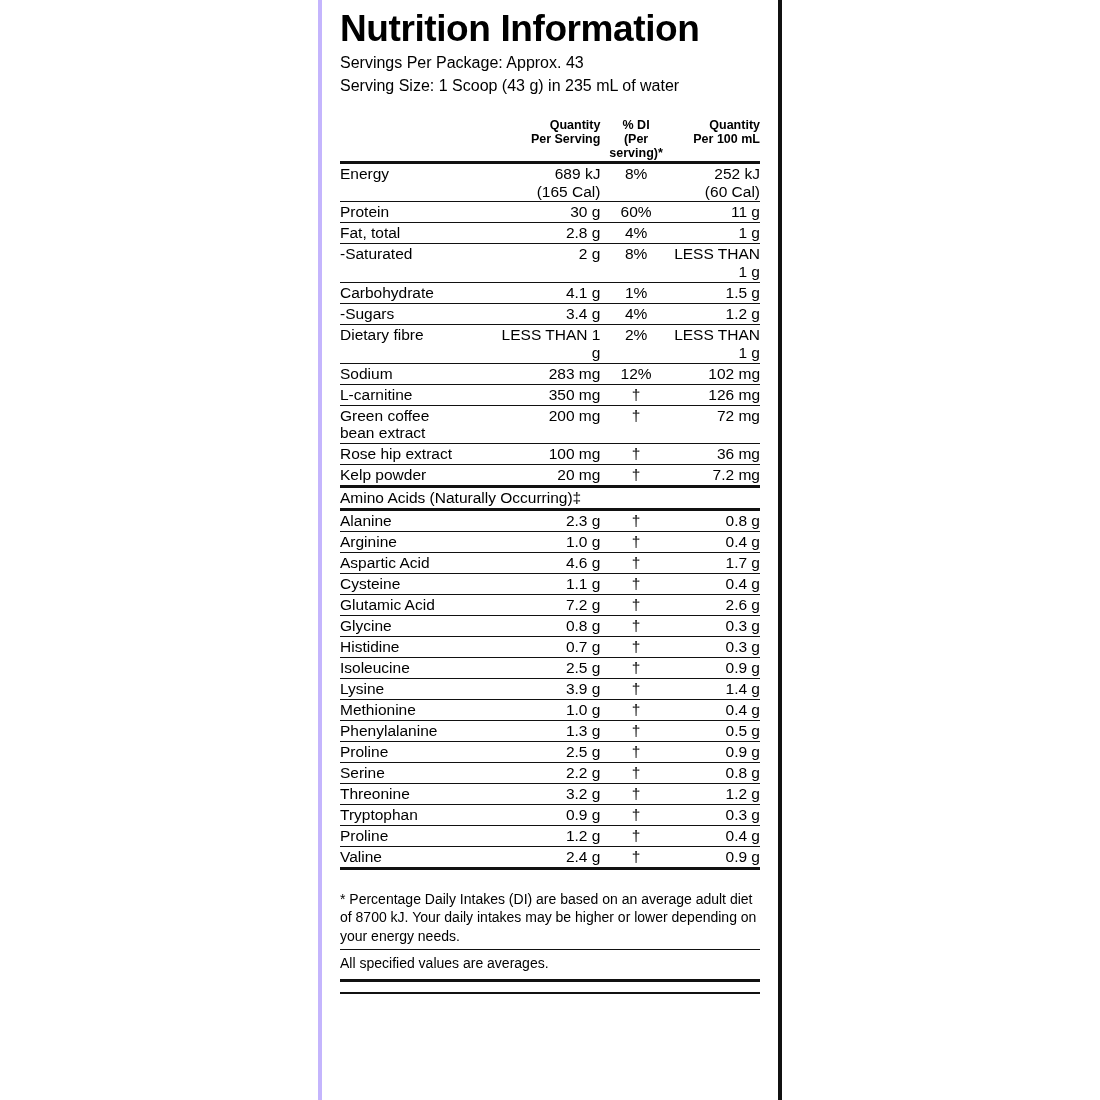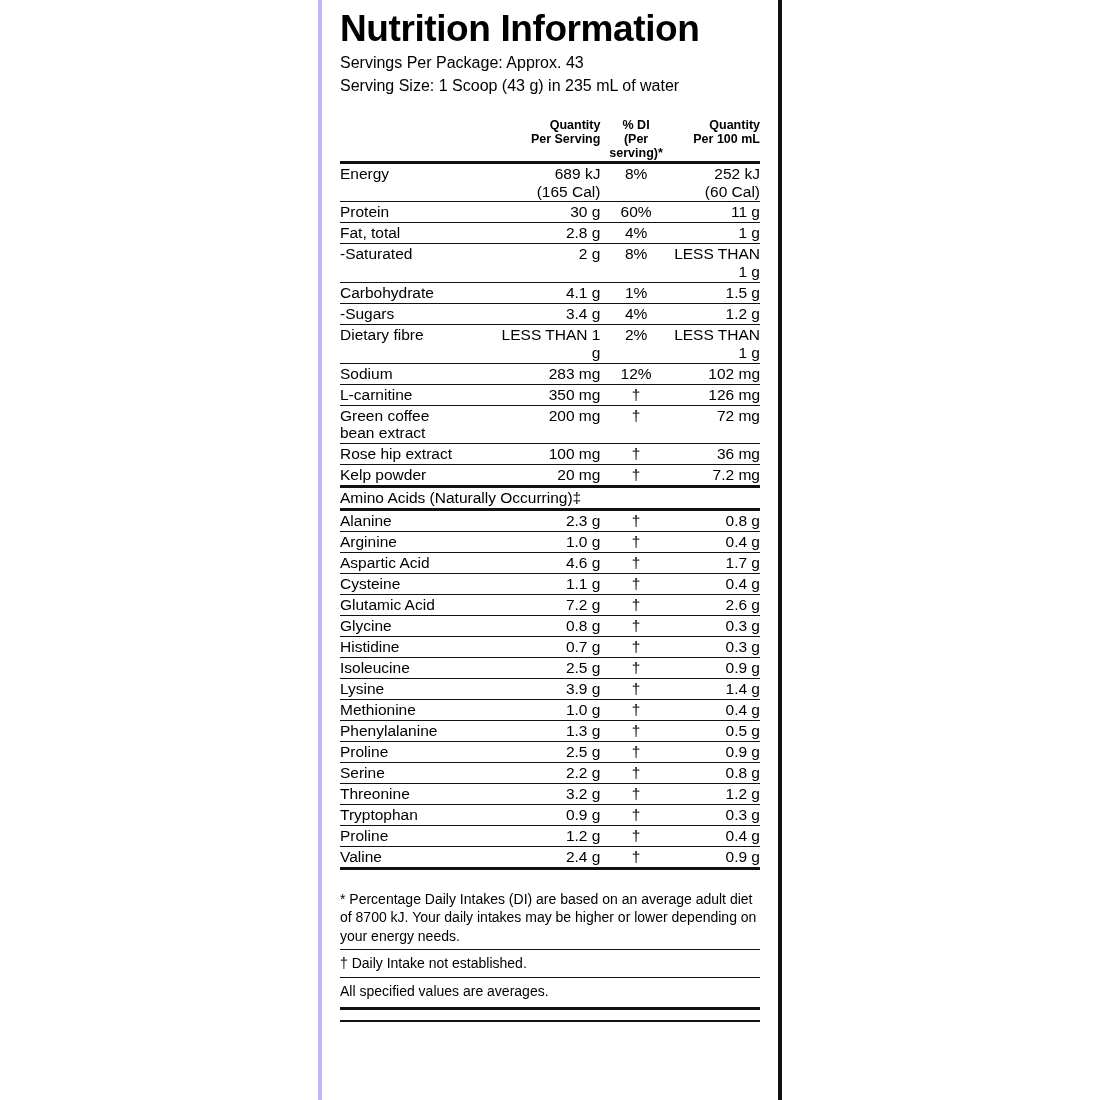--- a/index.html
+++ b/index.html
@@ -317,21 +317,20 @@
             <td class="cell ralign">0.9 g</td>
           </tr>
           <tr class="rule-thick">
             <td colspan="4" style="height: 0px; padding: 0px;"></td>
           </tr>
         </tbody>
     </table>
 
     <div class="footnotes">
       <div class="fn">* Percentage Daily Intakes (DI) are based on an average adult diet of 8700 kJ. Your daily intakes may be higher or lower depending on your energy needs.</div>
-      <div class="fn fn-rule">† Daily Intake not established.</div>
       <div class="fn fn-rule">All specified values are averages.</div>
     </div>
 
     <div class="bottom-rule"></div>
     <div class="bottom-rule2"></div>
 
   </div>
 </div>
 
 </body></html>

